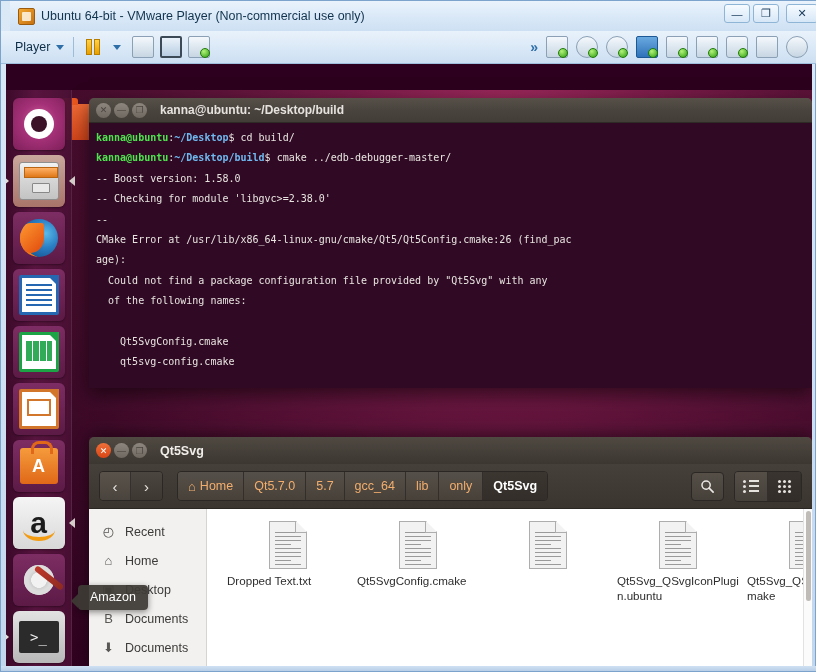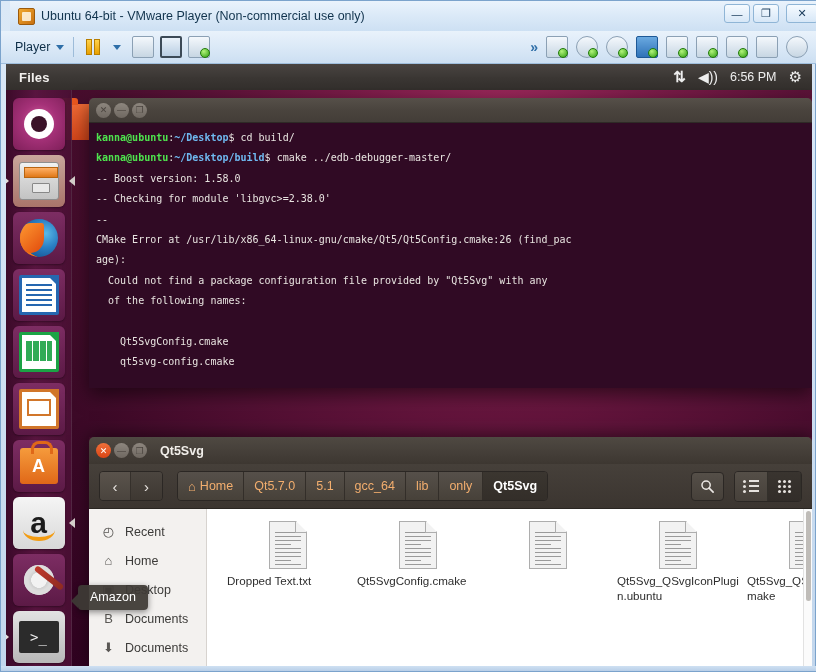--- a/index.html
+++ b/index.html
@@ -413,29 +413,20 @@
 
     <div id="desktop">
       <div class="desk-folder" id="desk-folder-1">
           <div class="f"></div>
         </div>
       <div class="desk-folder" id="desk-folder-2">
           <div class="f"></div>
         </div>
     </div>
 
-    <div id="unity-panel">
-      <div id="unity-app-name">Files</div>
-      <div id="unity-indicators">
-        <span class="ind" style="font-size:15px;font-weight:bold;">⇅</span>
-        <span class="ind" style="font-size:14px;">◀))</span>
-        <span class="ind">6:56 PM</span>
-        <span class="ind" style="font-size:15px;">⚙</span>
-      </div>
-    </div>
 
     <div id="launcher">
       <div class="launch-item" id="li-dash">
         <span class="ring">
             <b></b>
           </span>
       </div>
       <div class="launch-item launch-running-left launch-running-right" id="li-files">
         <span class="cab"></span>
       </div>
@@ -478,20 +469,21 @@
       <div class="launch-item launch-running-left" id="li-terminal">
         <span class="term">&gt;_</span>
       </div>
     </div>
 
     <div id="terminal-window">
       <div id="terminal-titlebar">
         <span class="wbtn">✕</span>
         <span class="wbtn">—</span>
         <span class="wbtn">❐</span>
+        <span id="terminal-title">kanna@ubuntu: ~/Desktop/build</span>
       </div>
       <div id="terminal-body"><div><span class="t-prompt-user">kanna@ubuntu</span><span class="t-prompt-sym">:</span><span class="t-prompt-path">~/Desktop</span><span class="t-prompt-sym">$ cd build/</span></div><div><span class="t-prompt-user">kanna@ubuntu</span><span class="t-prompt-sym">:</span><span class="t-prompt-path">~/Desktop/build</span><span class="t-prompt-sym">$ cmake ../edb-debugger-master/</span></div><div>-- Boost version: 1.58.0</div><div>-- Checking for module 'libgvc&gt;=2.38.0'</div><div>--</div><div>CMake Error at /usr/lib/x86_64-linux-gnu/cmake/Qt5/Qt5Config.cmake:26 (find_pac</div><div>age):</div><div>  Could not find a package configuration file provided by "Qt5Svg" with any</div><div>  of the following names:</div><div>&nbsp;</div><div>    Qt5SvgConfig.cmake</div><div>    qt5svg-config.cmake</div><div>&nbsp;</div></div>
     </div>
 
     <div id="files-window">
       <div id="files-titlebar">
         <span class="wbtn active-close">✕</span>
         <span class="wbtn">—</span>
         <span class="wbtn">❐</span>
         <span id="files-title">Qt5Svg</span>
@@ -504,21 +496,21 @@
         </div>
         <div id="breadcrumb">
             <div class="crumb">
               <span style="font-size: 13px;">⌂</span>
               <span>Home</span>
             </div>
             <div class="crumb">
               <span>Qt5.7.0</span>
             </div>
             <div class="crumb">
-              <span>5.1</span>
+              <span>5.7</span>
             </div>
             <div class="crumb">
               <span>gcc_64</span>
             </div>
             <div class="crumb">
               <span>lib</span>
             </div>
             <div class="crumb">
               <span>only</span>
             </div>

